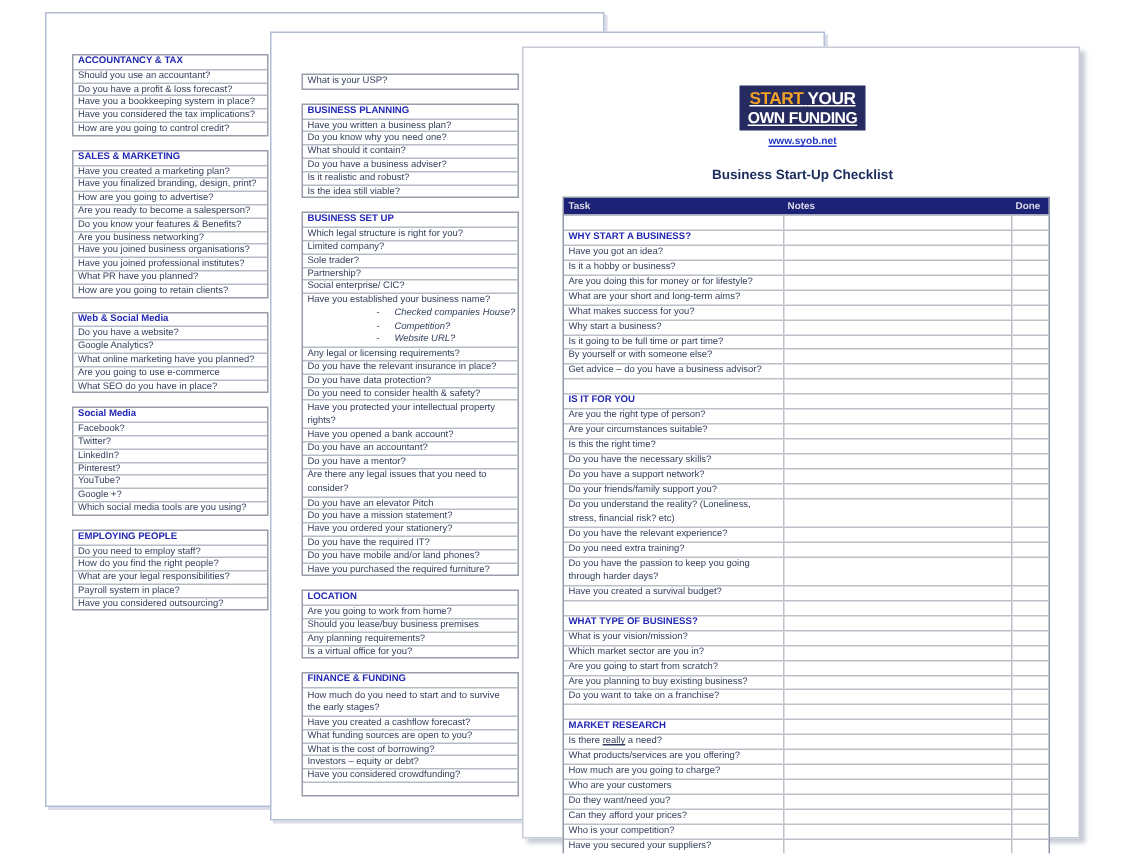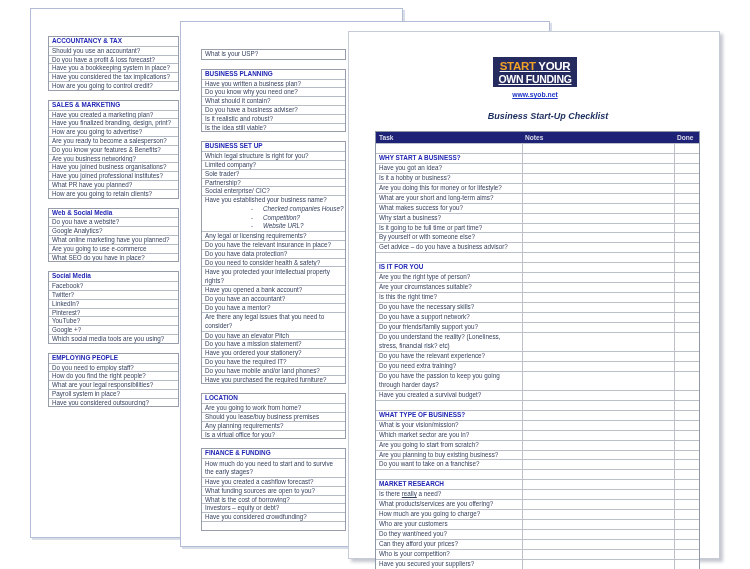--- a/index.html
+++ b/index.html
@@ -29,22 +29,22 @@
 
   
   #logo-box { position:absolute; left:144px; top:25px; width:84px; height:30px;
               background:#262b5f; color:#ffffff; text-align:center; font-weight:bold;
               letter-spacing:-0.3px; line-height:12.5px; padding-top:2px; box-sizing:border-box;text-decoration:underline; }
   #logo-box .l1 { font-size:11.5px; }
   #logo-box .l2 { font-size:10.5px; display:block; }
   #logo-box .accent { color:#f2a127; }
   #site-link { position:absolute; left:0; top:59px; width:372px; text-align:center;
                font-size:6.8px; font-weight:bold; color:#2038c8; text-decoration:underline; }
-  #doc-title { position:absolute; left:13px; top:79px; width:372px; text-align:center;
-               font-size:9px; font-weight:bold; color:#1b2d5e;font-style:italic; }
+  #doc-title { position:absolute; left:0; top:79px; width:372px; text-align:center;
+               font-size:9px; font-weight:bold; color:#1b2d5e; }
 
   #task-table { position:absolute; left:26px; top:99px; width:325px;
                 border:1px solid #8f98a6; box-sizing:border-box; background:#fff; }
   .trow { display:grid; grid-template-columns:146px 152px 24px; box-sizing:border-box; }
   .trow + .trow { border-top:1px solid #bcc0c8; }
   .trow > div { box-sizing:border-box; min-height:8.95px; font-size:6.3px; line-height:8.8px;
                 color:#333f5c; padding-left:3px; white-space:nowrap; overflow:hidden; }
   .trow > div.c2, .trow > div.c3 { border-left:1px solid #bcc0c8; }
   .trow.thead { background:#1e2277; height:11px; border-top:none; }
   .trow.thead > div { color:#d9dbe8; font-weight:bold; font-size:6.6px; line-height:11px; border-left:none; }

